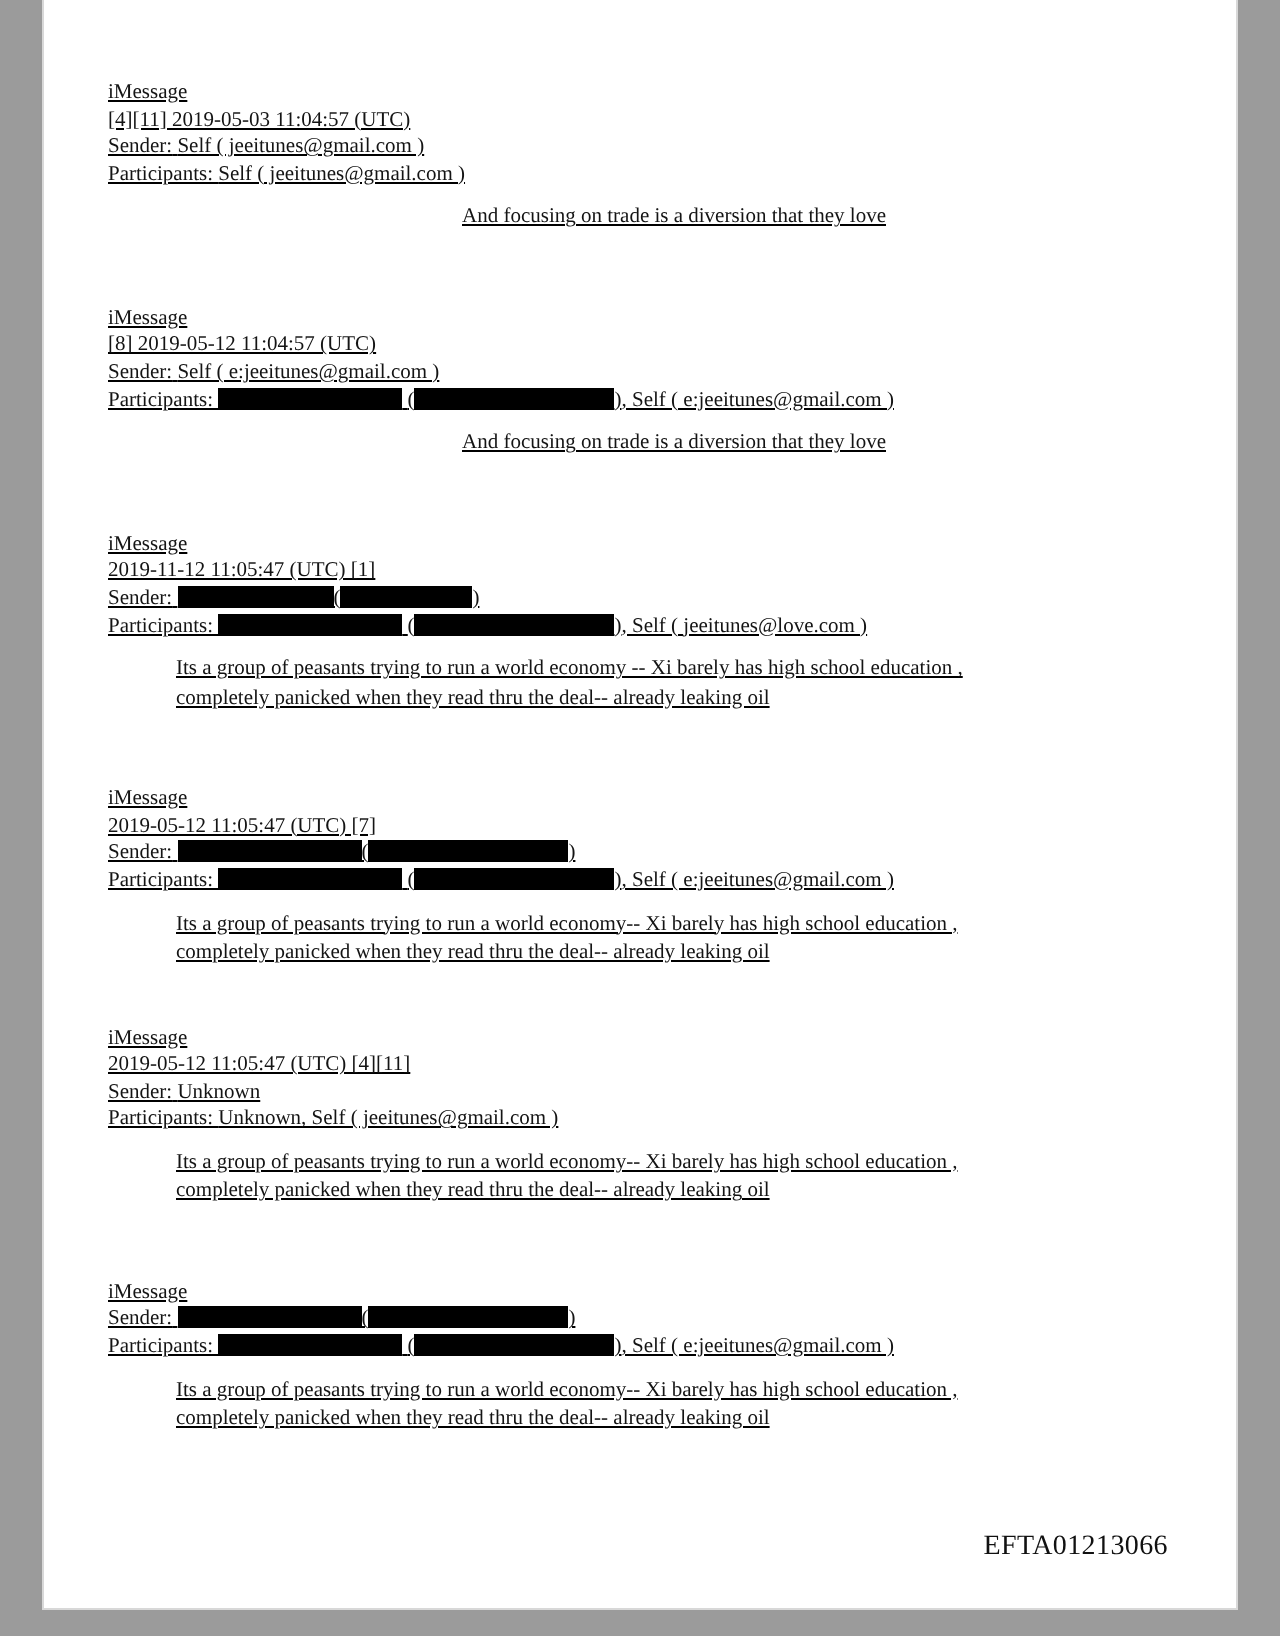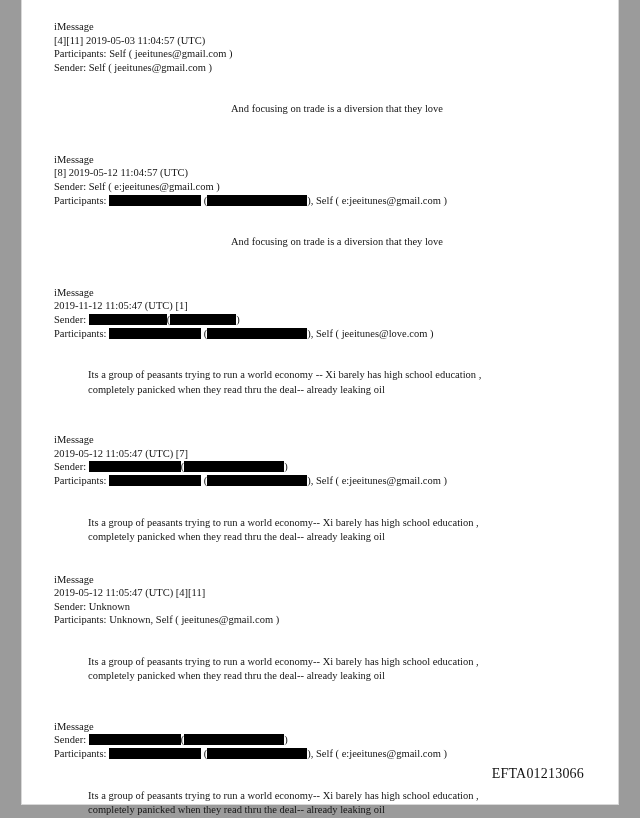--- a/index.html
+++ b/index.html
@@ -17,23 +17,24 @@
     position: absolute;
     left: 22px;
     top: 0px;
     width: 596px;
     height: 804px;
     background: #ffffff;
     box-shadow: 0 0 0 1px #d8d8d8;
   }
   .page-inner {
     position: relative;
-    padding: 20px 46px 0 32px;
+    padding: 40px 46px 0 32px;
     height: 100%;
     box-sizing: border-box;
+    text-decoration: underline;
   }
   .msg-block {
     margin-bottom: 14px;
   }
   .msg-header {
     font-size: 10.5px;
     line-height: 13.6px;
     color: #141414;
   }
   .msg-header .label {
@@ -47,21 +48,21 @@
     border-radius: 0;
   }
   .r-short { width: 66px; }
   .r-mid { width: 78px; }
   .r-long { width: 92px; }
   .r-xlong { width: 100px; }
   .msg-body {
     font-size: 10.5px;
     line-height: 14.5px;
     color: #141414;
-    margin-top: 28px;
+    margin-top: 8px;
   }
   .body-center {
     text-align: center;
     padding-left: 48px;
   }
   .body-indent {
     padding-left: 34px;
     padding-right: 54px;
   }
   .gap-lg { height: 22px; }
@@ -81,25 +82,25 @@
 <body>
 
 <div class="page">
   <div class="page-inner">
 
     <div class="msg-block">
       <div class="msg-header">
         <div>iMessage</div>
         <div>[4][11] 2019-05-03 11:04:57 (UTC)</div>
         <div>
-          <span class="label">Participants:</span>
+          <span class="label">Sender:</span>
           <span>Self ( jeeitunes@gmail.com )</span>
         </div>
         <div>
-          <span class="label">Sender:</span>
+          <span class="label">Participants:</span>
           <span>Self ( jeeitunes@gmail.com )</span>
         </div>
       </div>
       <div class="msg-body body-center">And focusing on trade is a diversion that they love</div>
     </div>
 
     <div class="gap-lg"></div>
 
     <div class="msg-block">
       <div class="msg-header">

